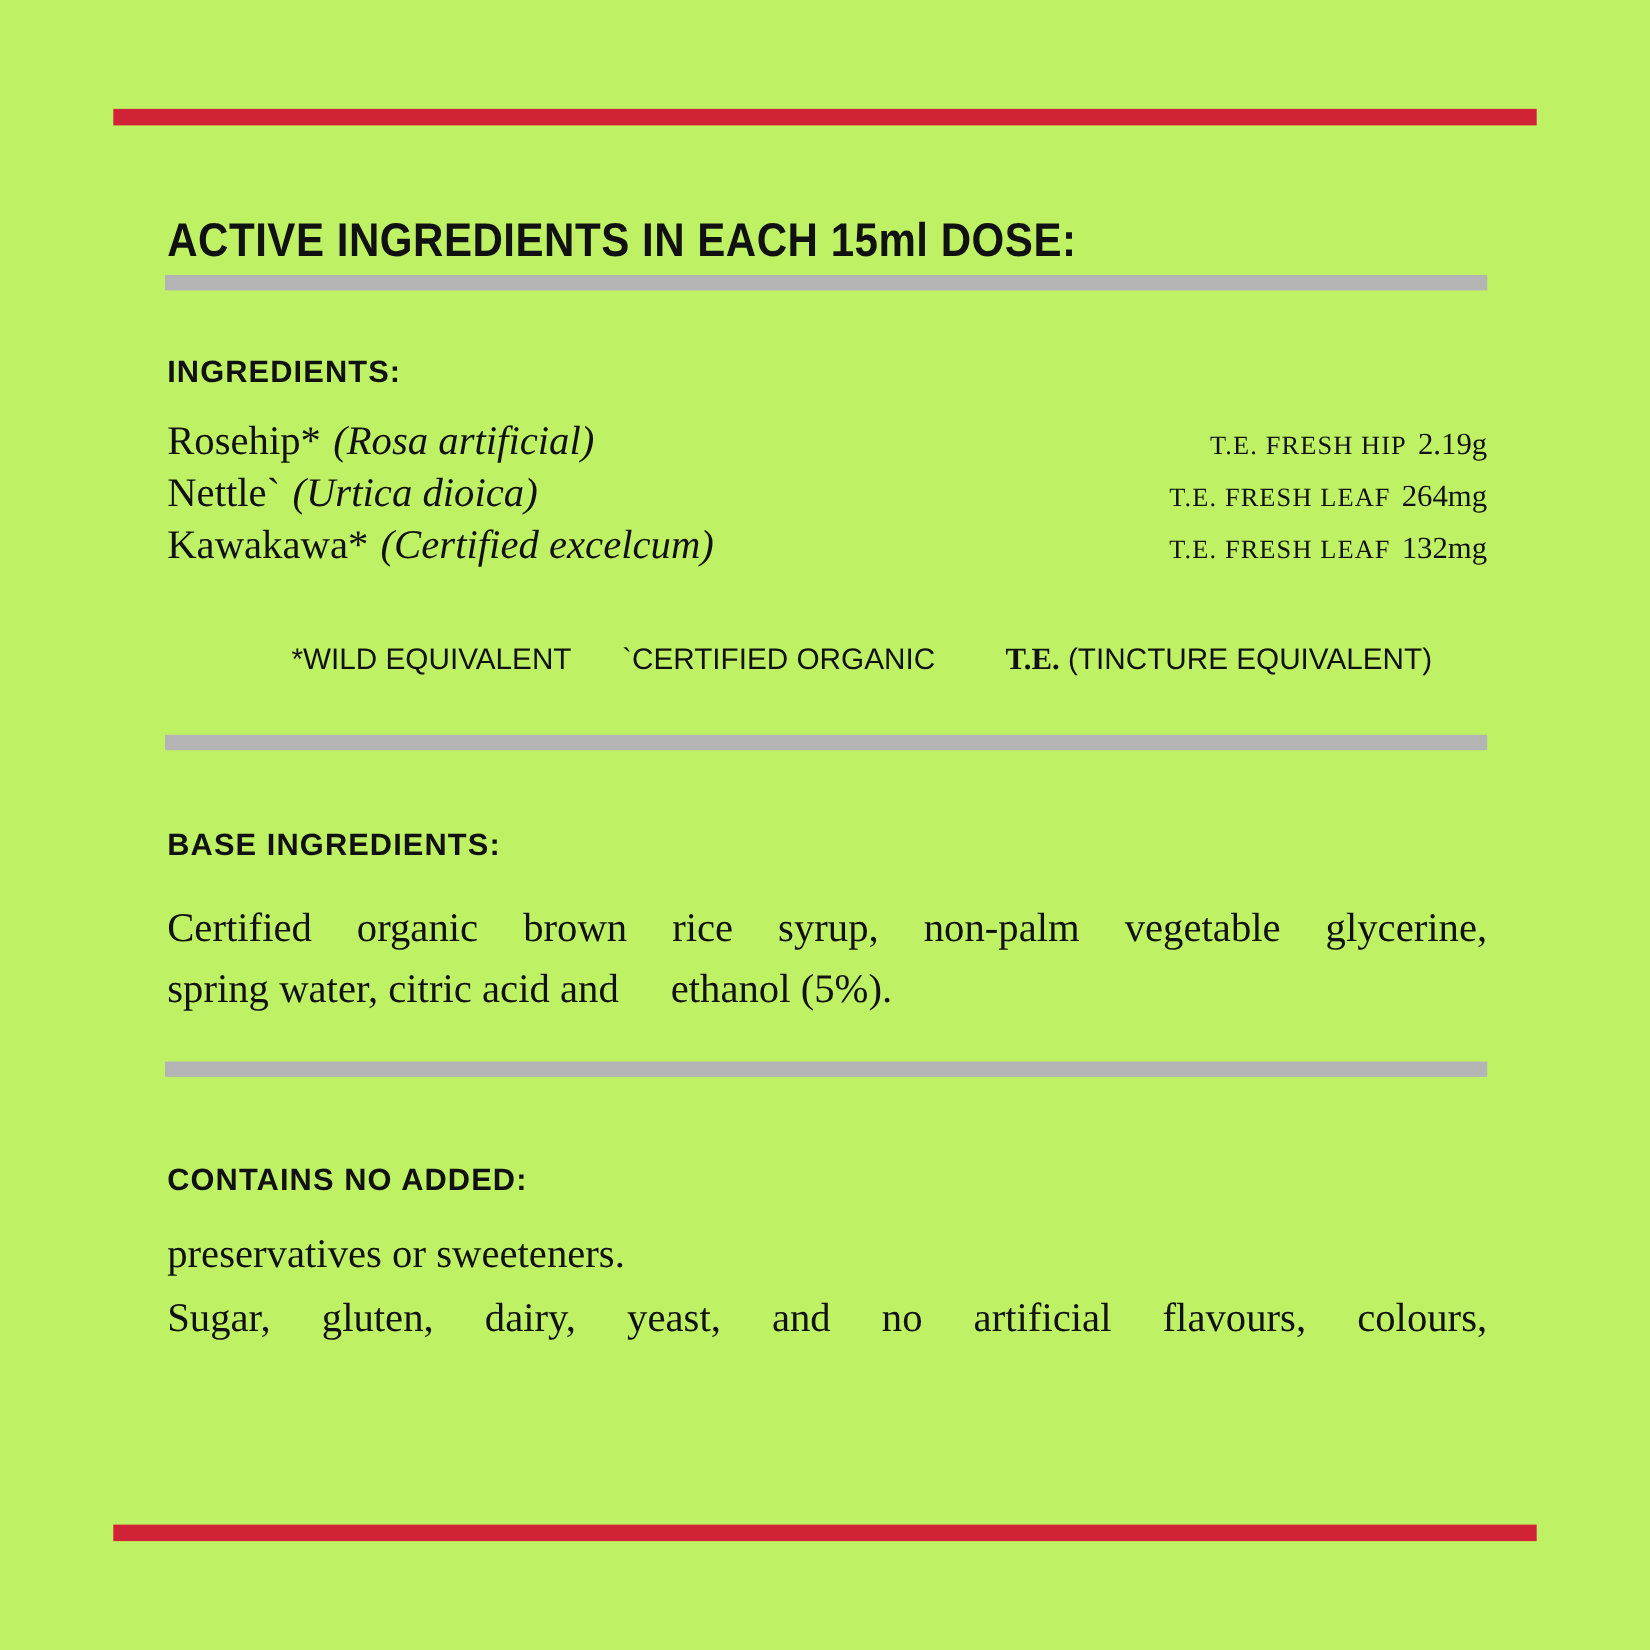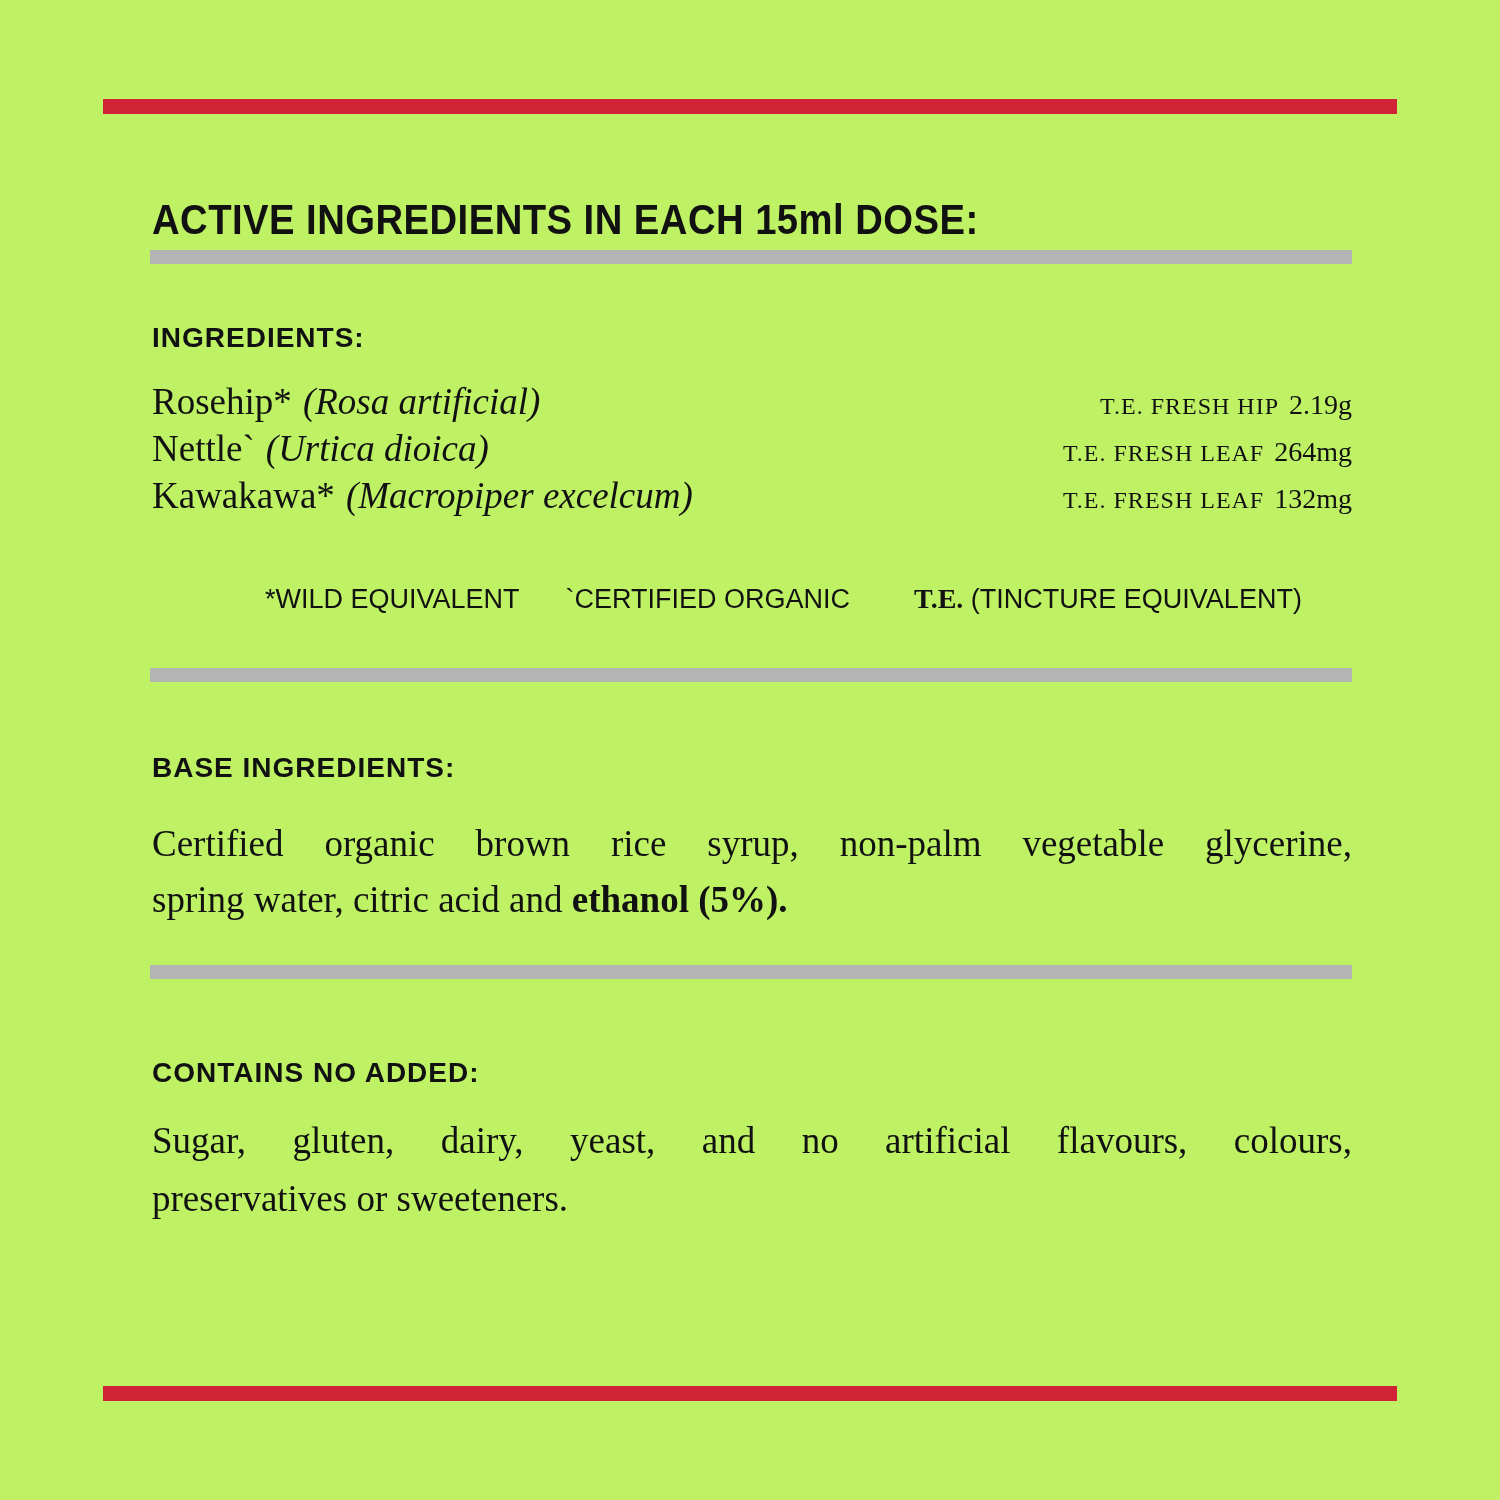--- a/index.html
+++ b/index.html
@@ -133,21 +133,21 @@
     font-size: 37px;
     color: #111111;
   }
   .body-par.base-par { top: 816px; line-height: 56px; }
   .body-par.contains-par { top: 1112px; line-height: 58px; }
   .par-line.justified {
     text-align: justify;
     text-align-last: justify;
   }
   .par-line { white-space: normal; }
-  .bold-frag { font-weight: bold; }
+  .bold-frag { font-weight: normal; margin-left: 38px; }
 </style>
 </head>
 <body>
 
 <div class="label-canvas">
 
   <div class="red-bar top"></div>
 
   <h1 class="main-title"><span class="squeeze">ACTIVE INGREDIENTS IN EACH 15ml DOSE:</span></h1>
 
@@ -161,21 +161,21 @@
       <span class="ingredient-name"><span>Rosehip*</span><span class="ingredient-latin">(Rosa artificial)</span></span>
       <span class="ingredient-measure"><span class="measure-label">T.E. FRESH HIP</span><span class="measure-amount">2.19g</span></span>
     </div>
 
     <div class="ingredient-row">
       <span class="ingredient-name"><span>Nettle`</span><span class="ingredient-latin">(Urtica dioica)</span></span>
       <span class="ingredient-measure"><span class="measure-label">T.E. FRESH LEAF</span><span class="measure-amount">264mg</span></span>
     </div>
 
     <div class="ingredient-row">
-      <span class="ingredient-name"><span>Kawakawa*</span><span class="ingredient-latin">(Macropiper excelcum)</span></span>
+      <span class="ingredient-name"><span>Kawakawa*</span><span class="ingredient-latin">(Certified excelcum)</span></span>
       <span class="ingredient-measure"><span class="measure-label">T.E. FRESH LEAF</span><span class="measure-amount">132mg</span></span>
     </div>
 
   </div>
 
   <div class="footnote-row">
     <span class="footnote-item">*WILD EQUIVALENT</span>
     <span class="footnote-item">`CERTIFIED ORGANIC</span>
     <span class="footnote-item te-item"><span class="te-prefix">T.E.</span><span> (TINCTURE EQUIVALENT)</span></span>
   </div>
@@ -187,19 +187,19 @@
   <div class="body-par base-par">
     <div class="par-line justified">Certified organic brown rice syrup, non-palm vegetable glycerine,</div>
     <div class="par-line"><span>spring water, citric acid and </span><span class="bold-frag">ethanol (5%).</span></div>
   </div>
 
   <div class="gray-bar g3"></div>
 
   <h2 class="section-heading contains">CONTAINS NO ADDED:</h2>
 
   <div class="body-par contains-par">
+    <div class="par-line">preservatives or sweeteners.</div>
     <div class="par-line justified">Sugar, gluten, dairy, yeast, and no artificial flavours, colours,</div>
-    <div class="par-line">preservatives or sweeteners.</div>
   </div>
 
   <div class="red-bar bottom"></div>
 
 </div>
 
 </body></html>

